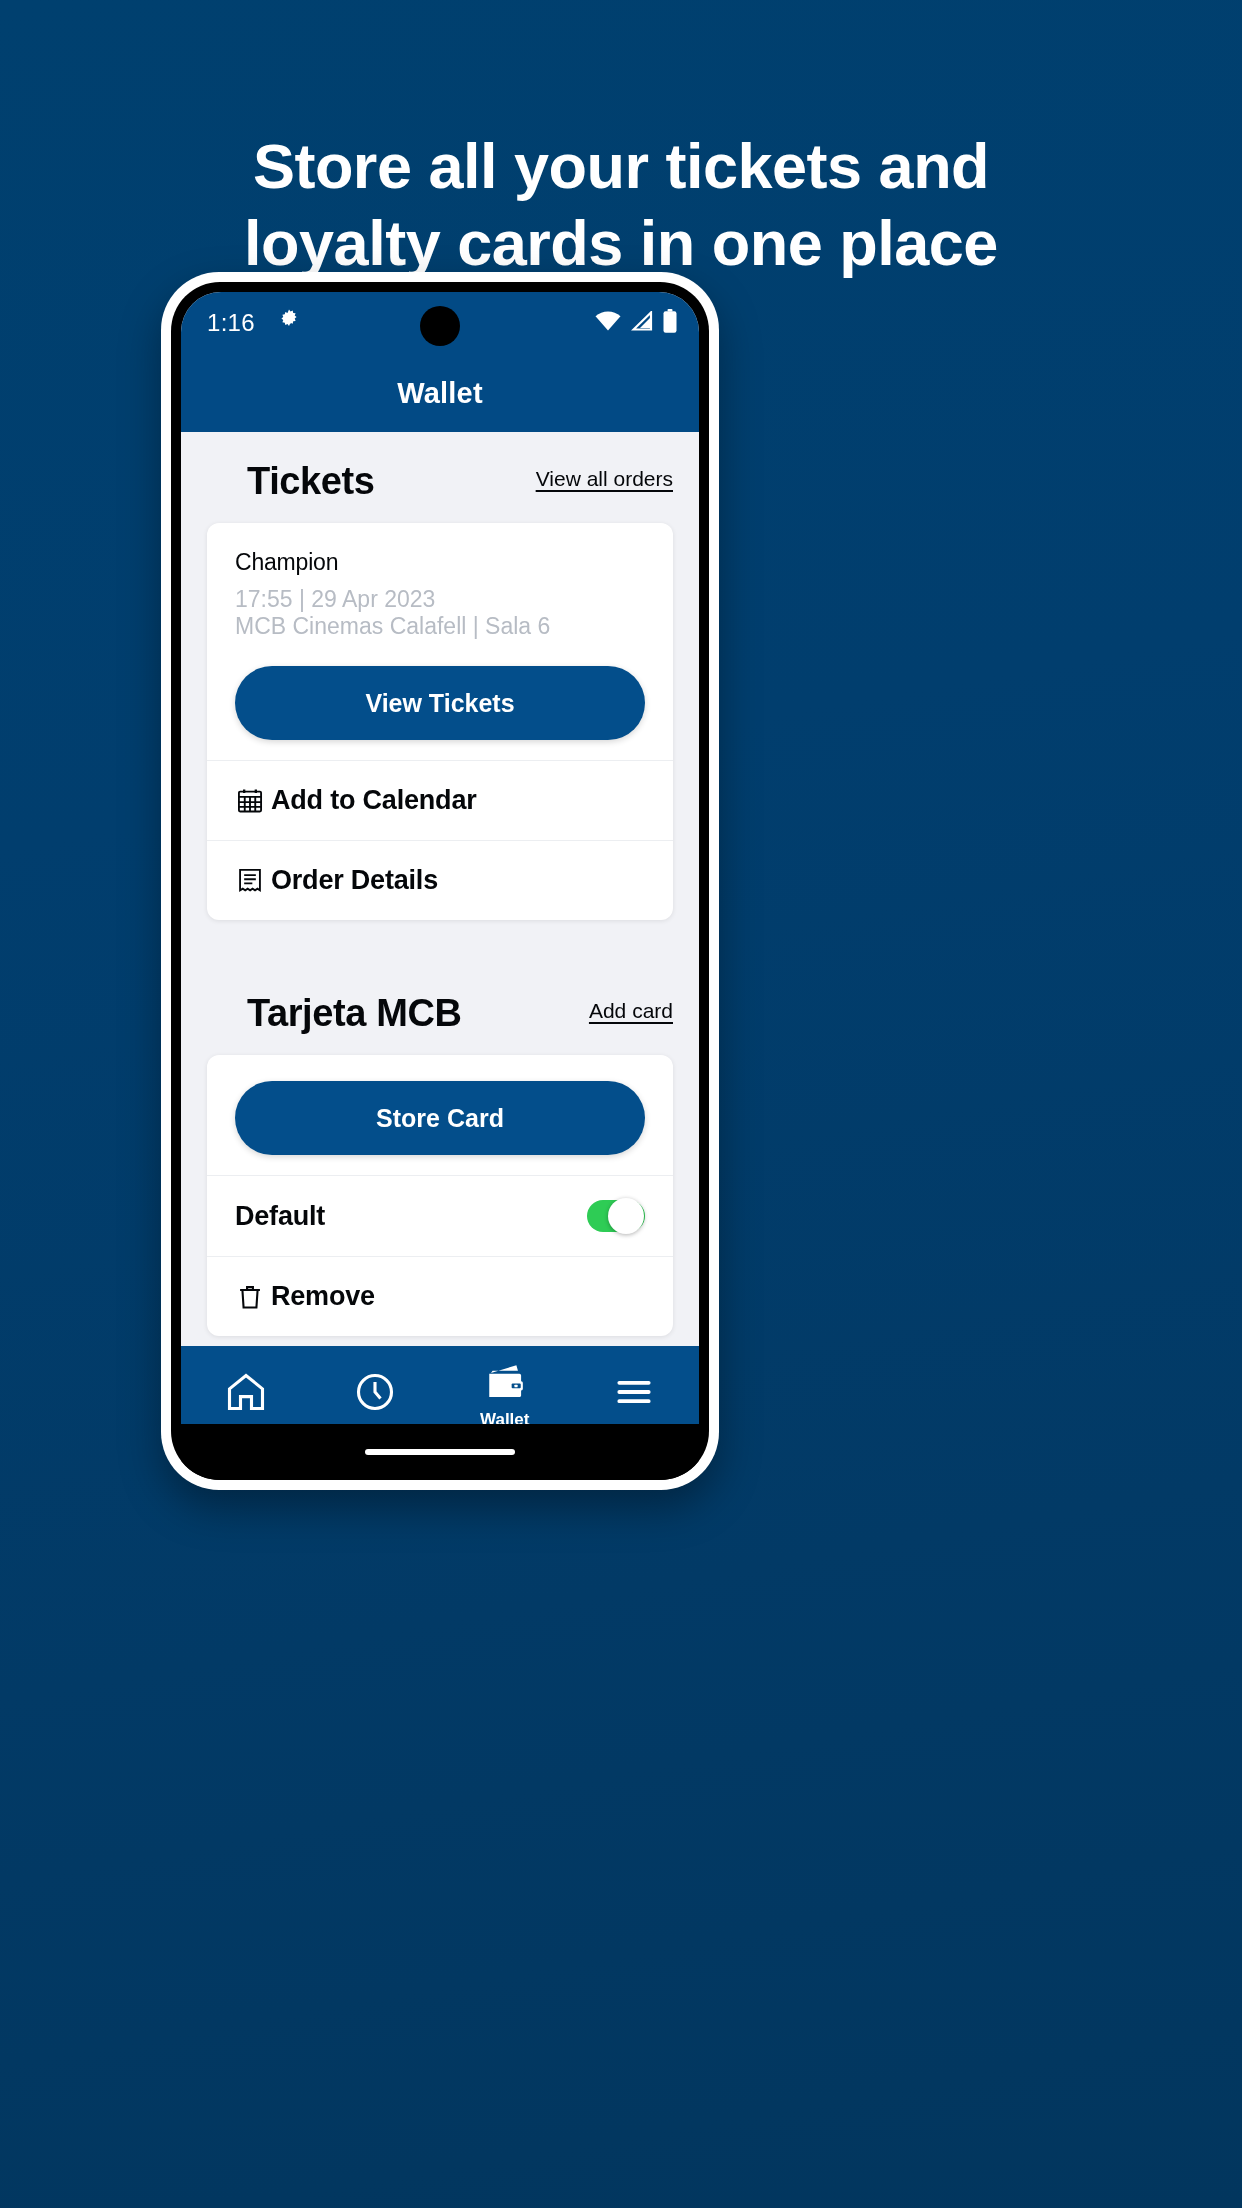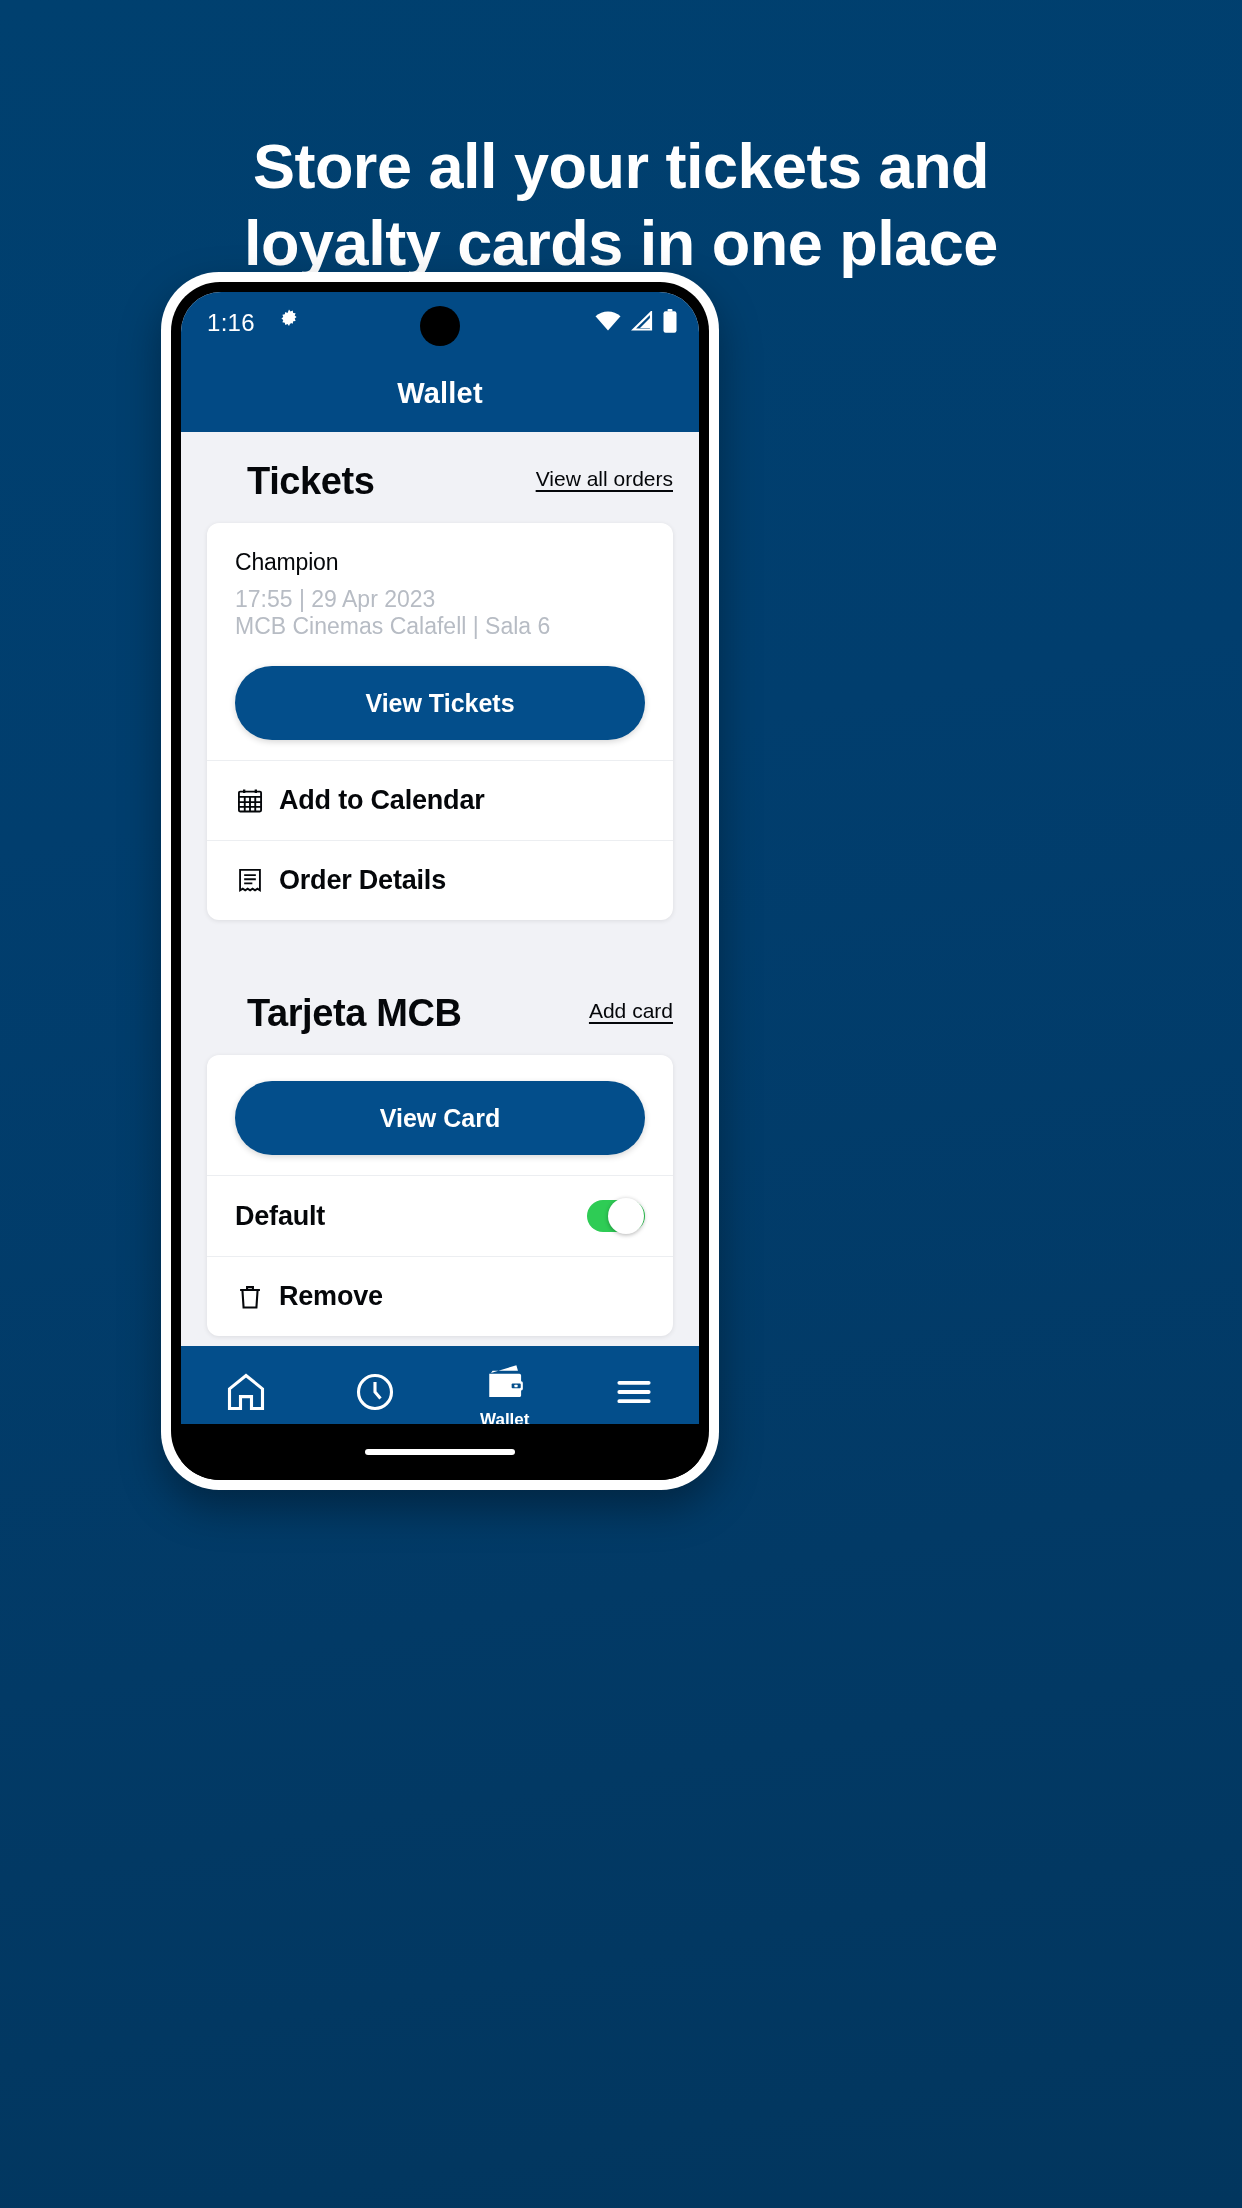--- a/index.html
+++ b/index.html
@@ -176,21 +176,21 @@
     border: none;
     border-radius: 40px;
     box-shadow: 0 2px 6px rgba(0,0,0,0.16);
     font-family: "Liberation Sans", sans-serif;
     cursor: pointer;
   }
 
   .action-row {
     display: flex;
     align-items: center;
-    gap: 14px;
+    gap: 6px;
     padding: 24px 28px;
     border-top: 1px solid #eceef1;
   }
   .action-label {
     font-size: 27px;
     font-weight: bold;
     color: #05070a;
     letter-spacing: -0.2px;
   }
   .icon-box {
@@ -371,21 +371,21 @@
 
           <div class="spacer"></div>
 
           <div class="section-head">
             <div class="section-title">Tarjeta MCB</div>
             <a class="section-link" href="#">Add card</a>
           </div>
 
           <div class="card">
 
-            <button class="cta">View Card</button>
+            <button class="cta">Store Card</button>
 
             <div class="toggle-row">
               <span class="action-label">Default</span>
               <span class="switch">
                 <span class="knob"></span>
               </span>
             </div>
 
             <div class="action-row">
               <span class="icon-box">

